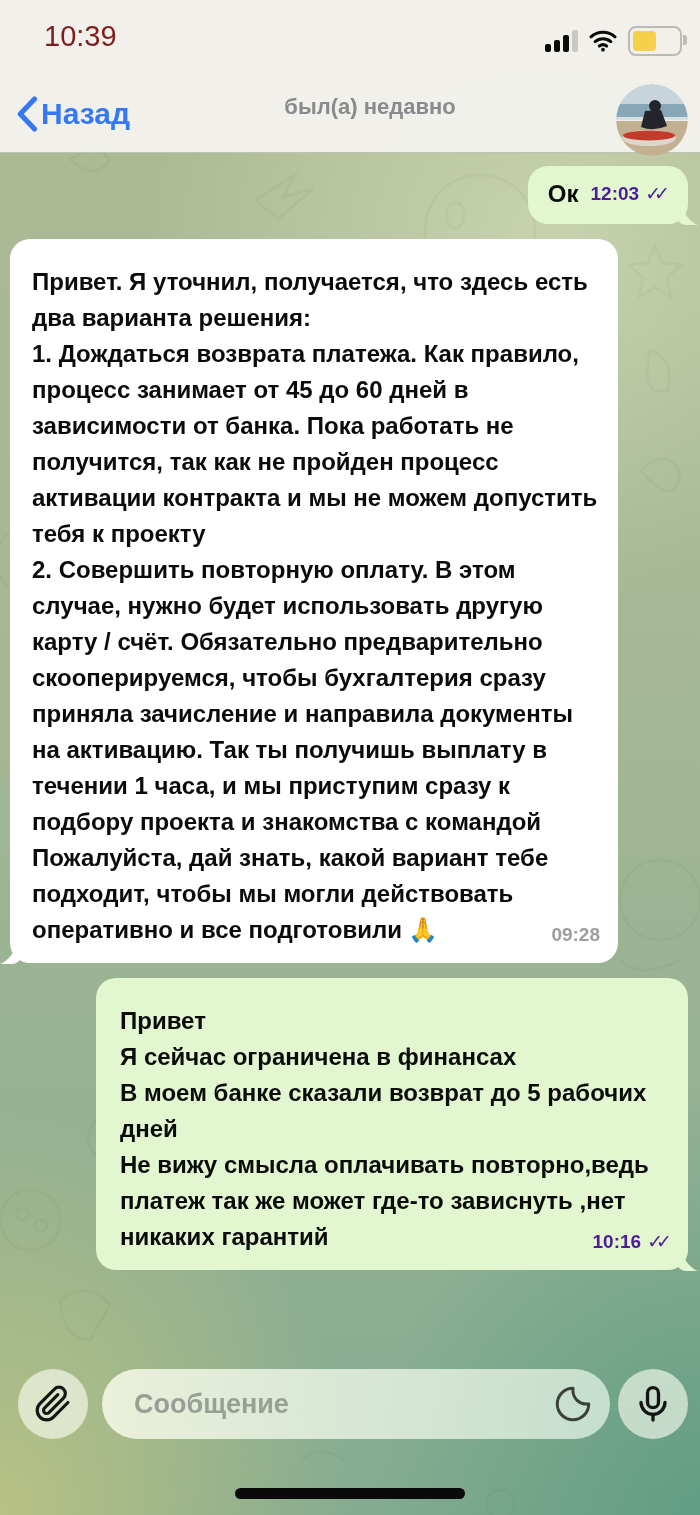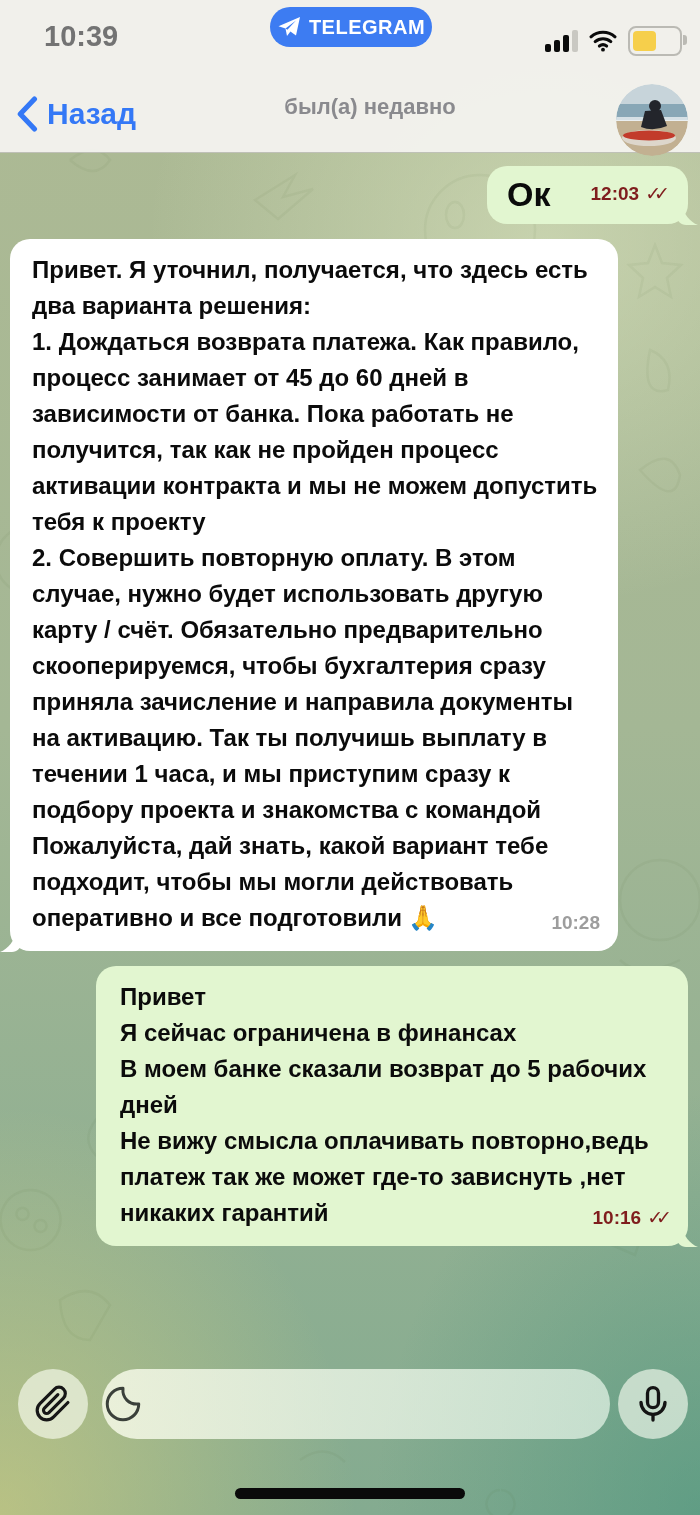--- a/index.html
+++ b/index.html
@@ -13,55 +13,55 @@
     background:
       radial-gradient(85% 45% at 0% 100%, rgba(228,212,122,.55), rgba(228,212,122,0) 60%),
       radial-gradient(75% 45% at 100% 100%, rgba(52,140,118,.45), rgba(52,140,118,0) 62%),
       radial-gradient(95% 40% at 78% 16%, rgba(228,236,200,.50), rgba(228,236,200,0) 60%),
       linear-gradient(180deg,#aeba94 0%,#a4b795 48%,#84ab90 100%);}
   .doodles{position:absolute;inset:0;opacity:.5;}
 
   
   .header{position:absolute;left:0;top:0;width:700px;height:152px;
     background:rgba(243,242,237,.97);border-bottom:1px solid rgba(60,70,50,.28);z-index:5;}
-  .clock{position:absolute;left:44px;top:20px;font-size:29px;font-weight:700;color:#737373;}
+  .clock{position:absolute;left:44px;top:20px;font-size:29px;font-weight:400;color:#7f1d1d;}
   .banner{position:absolute;left:270px;top:7px;width:162px;height:40px;border-radius:21px;
     background:#3d7cf2;display:flex;align-items:center;justify-content:center;gap:8px;}
   .banner span{color:#fff;font-size:20px;font-weight:700;letter-spacing:.5px;}
   .status-icons{position:absolute;right:18px;top:26px;display:flex;align-items:center;gap:10px;}
   .sig{display:flex;align-items:flex-end;gap:3px;height:22px;}
   .sig i{display:block;width:6px;border-radius:2px;background:#0b0b0b;}
   .sig i:nth-child(1){height:8px}.sig i:nth-child(2){height:12px}
   .sig i:nth-child(3){height:17px}.sig i:nth-child(4){height:22px;background:#c9c8c2;}
   .batt{position:relative;width:50px;height:26px;border:2.5px solid #bbbab4;border-radius:8px;}
   .batt-fill{position:absolute;left:3px;top:3px;bottom:3px;width:45%;border-radius:4px;background:#f6cf4b;}
   .batt-nub{position:absolute;right:-7px;top:7px;width:4px;height:10px;border-radius:0 3px 3px 0;background:#bbbab4;}
 
-  .back{position:absolute;left:16px;top:96px;display:flex;align-items:center;gap:9px;cursor:pointer;}
+  .back{position:absolute;left:16px;top:96px;display:flex;align-items:center;gap:3px;cursor:pointer;}
   .back span{color:#3478f6;font-size:30px;font-weight:600;}
   .titles{position:absolute;left:150px;right:110px;top:86px;text-align:center;}
   .title{font-size:30px;font-weight:800;color:#000;white-space:nowrap;}
   .title .zap{font-size:26px;color:#f2b31c;text-shadow:0 0 1px #4aa3e0;}
   .subtitle{margin-top:8px;font-size:22px;font-weight:600;color:#8a8a8e;}
   .avatar{position:absolute;right:12px;top:84px;width:72px;height:72px;border-radius:50%;overflow:hidden;cursor:pointer;}
 
   
   .chat{position:absolute;left:0;top:152px;width:700px;bottom:150px;z-index:2;}
   .bubble{position:relative;border-radius:20px;font-size:24px;font-weight:700;color:#0b0b0b;line-height:36px;}
   .tail{position:absolute;width:22px;height:22px;bottom:-1px;}
   .msg-ok{margin:14px 12px 0 auto;width:fit-content;background:#e2f6d0;padding:10px 18px 12px 20px;display:flex;align-items:flex-end;gap:12px;}
-  .msg-ok .txt{font-size:34px;}
+  .msg-ok .txt{font-size:24px;}
   .meta{font-size:19px;font-weight:600;white-space:nowrap;}
-  .meta-out{color:#7f1d1d;margin-left:28px;}
+  .meta-out{color:#4c1d95;}
   .meta-in{color:#9d9d9d;}
   .checks{letter-spacing:-7px;margin-left:6px;padding-right:7px;}
   .datepill{margin:16px auto 0 auto;width:fit-content;background:rgba(139,157,106,.85);
     color:#fff;font-size:22px;font-weight:700;padding:7px 18px 9px 18px;border-radius:20px;}
   .msg-in-long{margin:15px 0 0 10px;width:566px;background:#fff;padding:13px 20px 15px 22px;}
-  .msg-in-long .txt, .msg-out-long .txt{white-space:pre-line;display:block;}
+  .msg-in-long .txt, .msg-out-long .txt{white-space:pre-line;display:block;margin-top:12px;}
   .msg-in-long .meta{position:absolute;right:18px;bottom:10px;}
   .msg-out-long{margin:15px 12px 0 auto;width:548px;background:#e2f6d0;padding:13px 20px 15px 24px;}
   .msg-out-long .meta{position:absolute;right:16px;bottom:10px;}
 
   
   .composer{position:absolute;left:0;bottom:0;width:700px;height:150px;z-index:4;}
   .roundbtn{position:absolute;width:70px;height:70px;border-radius:50%;border:none;
     background:rgba(252,255,244,.62);display:flex;align-items:center;justify-content:center;cursor:pointer;padding:0;}
   .attach{left:18px;top:4px;}
   .mic{right:12px;top:4px;}
@@ -99,26 +99,20 @@
       <path d="M580 640 q18 8 12 30 q-22 6 -12 -30 z"></path>
       <path d="M40 360 q20 -18 34 2 q-14 20 -34 -2"></path>
       <path d="M300 1460 q25 -18 45 2"></path>
       <path d="M500 1490 a14 14 0 1 0 1 0"></path>
     </svg>
   </div>
 
   <header class="header">
     <span class="clock">10:39</span>
 
-    <div class="banner">
-      <svg width="24" height="24" viewBox="0 0 24 24">
-        <path d="M23 2 L1.5 11.2 l7 2.4 L10 21 l3.4-4.4 5.6 4 Z M8.5 13.6 l10.5-8.2 -8.6 9.4 z" fill="#ffffff"></path>
-      </svg>
-      <span>TELEGRAM</span>
-    </div>
 
     <div class="status-icons">
       <div class="sig">
           <i></i>
           <i></i>
           <i></i>
           <i></i>
         </div>
       <svg width="30" height="24" viewBox="0 0 24 20" fill="none" stroke="#0b0b0b" stroke-width="2.6" stroke-linecap="round">
         <path d="M2 6.5 a15 15 0 0 1 20 0"></path>
@@ -173,21 +167,21 @@
         <path d="M0 0 L0 13 C0 18 4 22 9 22 L21 22 C13 19 6 11 5 0 Z" fill="#e2f6d0"></path>
       </svg>
     </div>
 
 
     <div class="bubble msg-in-long">
       <span class="txt">Привет. Я уточнил, получается, что здесь есть два варианта решения:
 1. Дождаться возврата платежа. Как правило, процесс занимает от 45 до 60 дней в зависимости от банка. Пока работать не получится, так как не пройден процесс активации контракта и мы не можем допустить тебя к проекту
 2. Совершить повторную оплату. В этом случае, нужно будет использовать другую карту / счёт. Обязательно предварительно скооперируемся, чтобы бухгалтерия сразу приняла зачисление и направила документы на активацию. Так ты получишь выплату в течении 1 часа, и мы приступим сразу к подбору проекта и знакомства с командой
 Пожалуйста, дай знать, какой вариант тебе подходит, чтобы мы могли действовать оперативно и все подготовили 🙏</span>
-      <span class="meta meta-in">10:28</span>
+      <span class="meta meta-in">09:28</span>
       <svg class="tail" style="left:-11px;transform:scaleX(-1);" viewBox="0 0 22 22">
         <path d="M0 0 L0 13 C0 18 4 22 9 22 L21 22 C13 19 6 11 5 0 Z" fill="#ffffff"></path>
       </svg>
     </div>
 
     <div class="bubble msg-out-long">
       <span class="txt">Привет
 Я сейчас ограничена в финансах
 В моем банке сказали возврат до 5 рабочих дней
 Не вижу смысла оплачивать повторно,ведь платеж так же может где-то зависнуть ,нет никаких гарантий</span>
@@ -199,20 +193,21 @@
   </main>
 
   <footer class="composer">
     <button class="roundbtn attach">
       <svg width="38" height="38" viewBox="0 0 24 24" fill="none" stroke="#161616" stroke-width="2" stroke-linecap="round" stroke-linejoin="round">
         <path d="M21.44 11.05l-9.19 9.19a6 6 0 0 1-8.49-8.49l9.19-9.19a4 4 0 0 1 5.66 5.66l-9.2 9.19a2 2 0 0 1-2.83-2.83l8.49-8.48"></path>
       </svg>
     </button>
 
     <div class="field">
+      <input type="text" placeholder="Сообщение" style="">
       <button class="stickerbtn">
         <svg width="42" height="42" viewBox="0 0 24 24" fill="none" stroke="#3a403a" stroke-width="1.7" stroke-linejoin="round">
           <path d="M12 3 A 9 9 0 1 0 21 12 C 15.5 12.6 11.4 8.5 12 3 Z"></path>
         </svg>
       </button>
     </div>
 
     <button class="roundbtn mic">
       <svg width="40" height="40" viewBox="0 0 24 24" fill="none" stroke="#141414" stroke-width="2" stroke-linecap="round">
         <rect x="8.7" y="2.2" width="6.6" height="12" rx="3.3"></rect>

